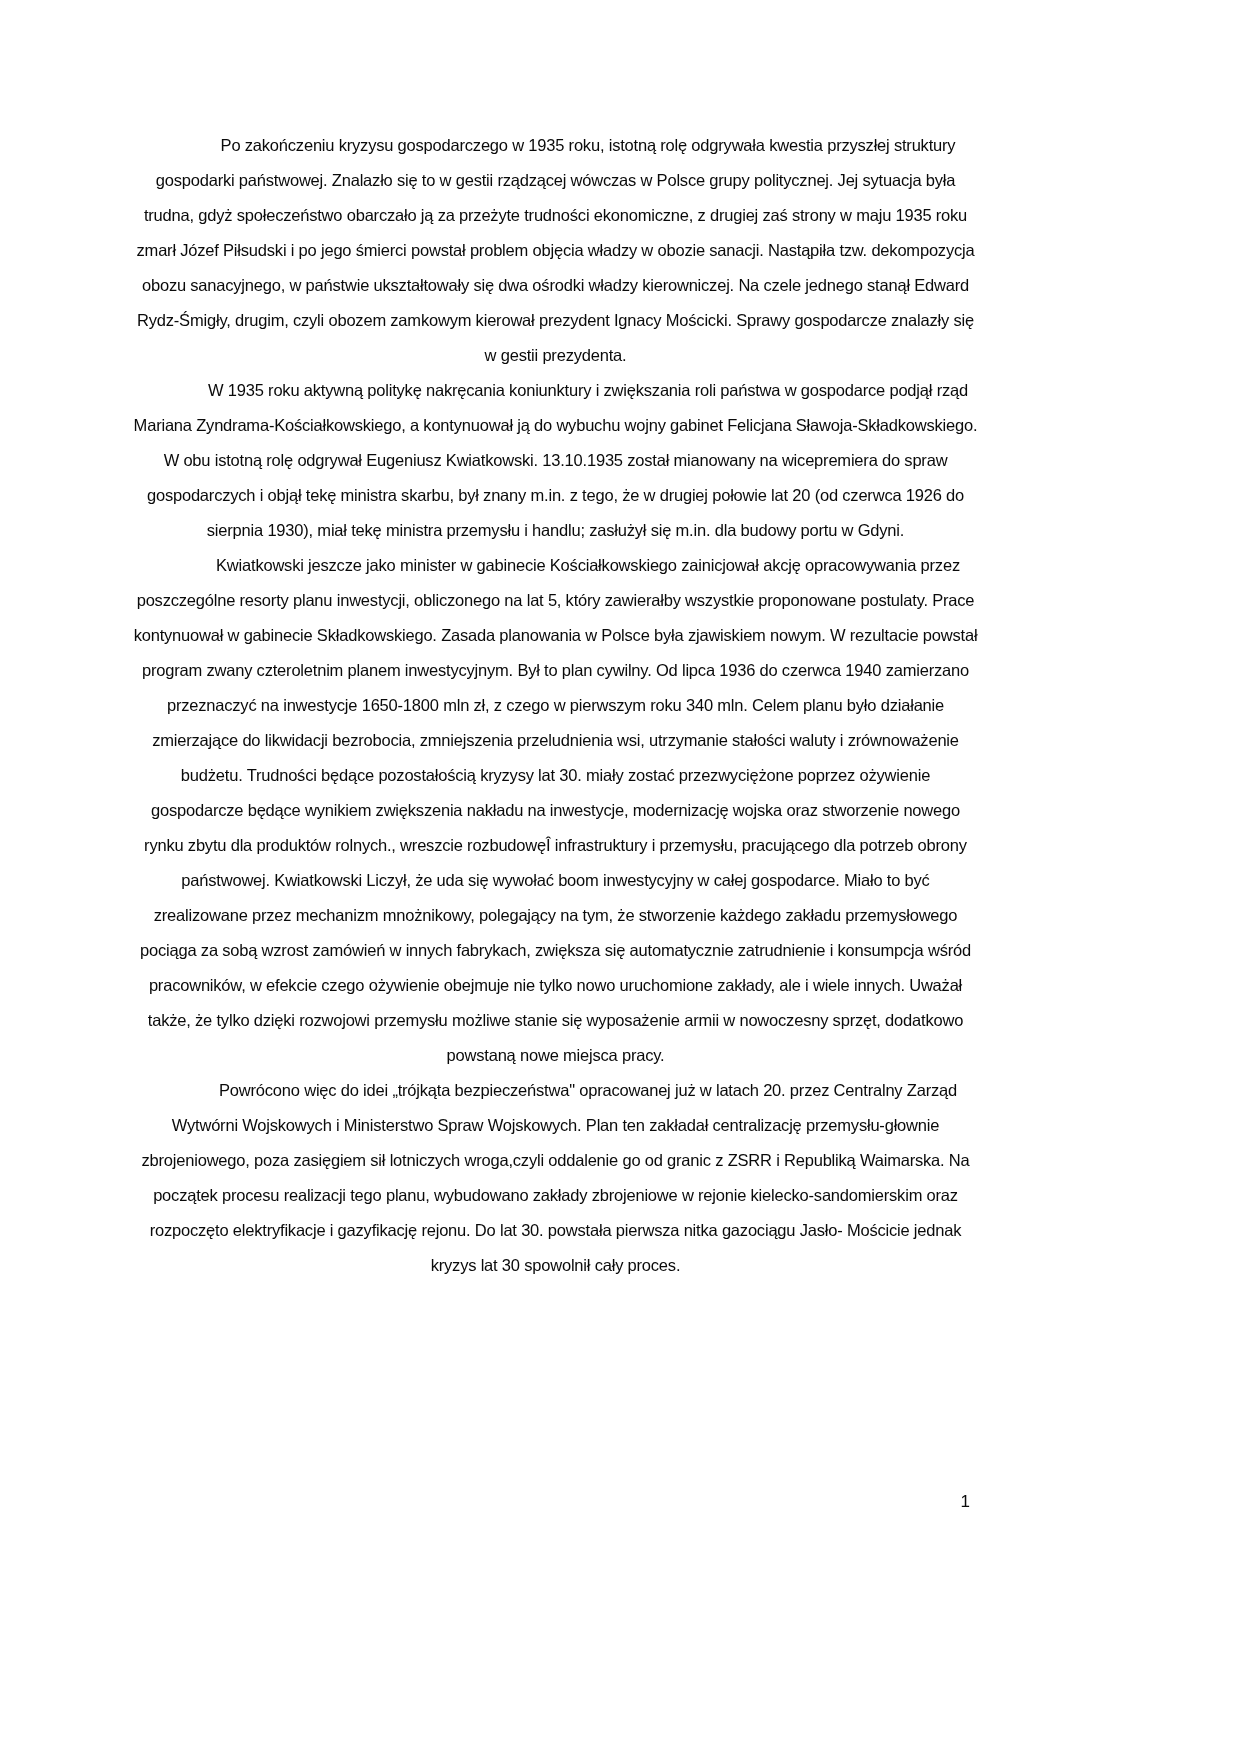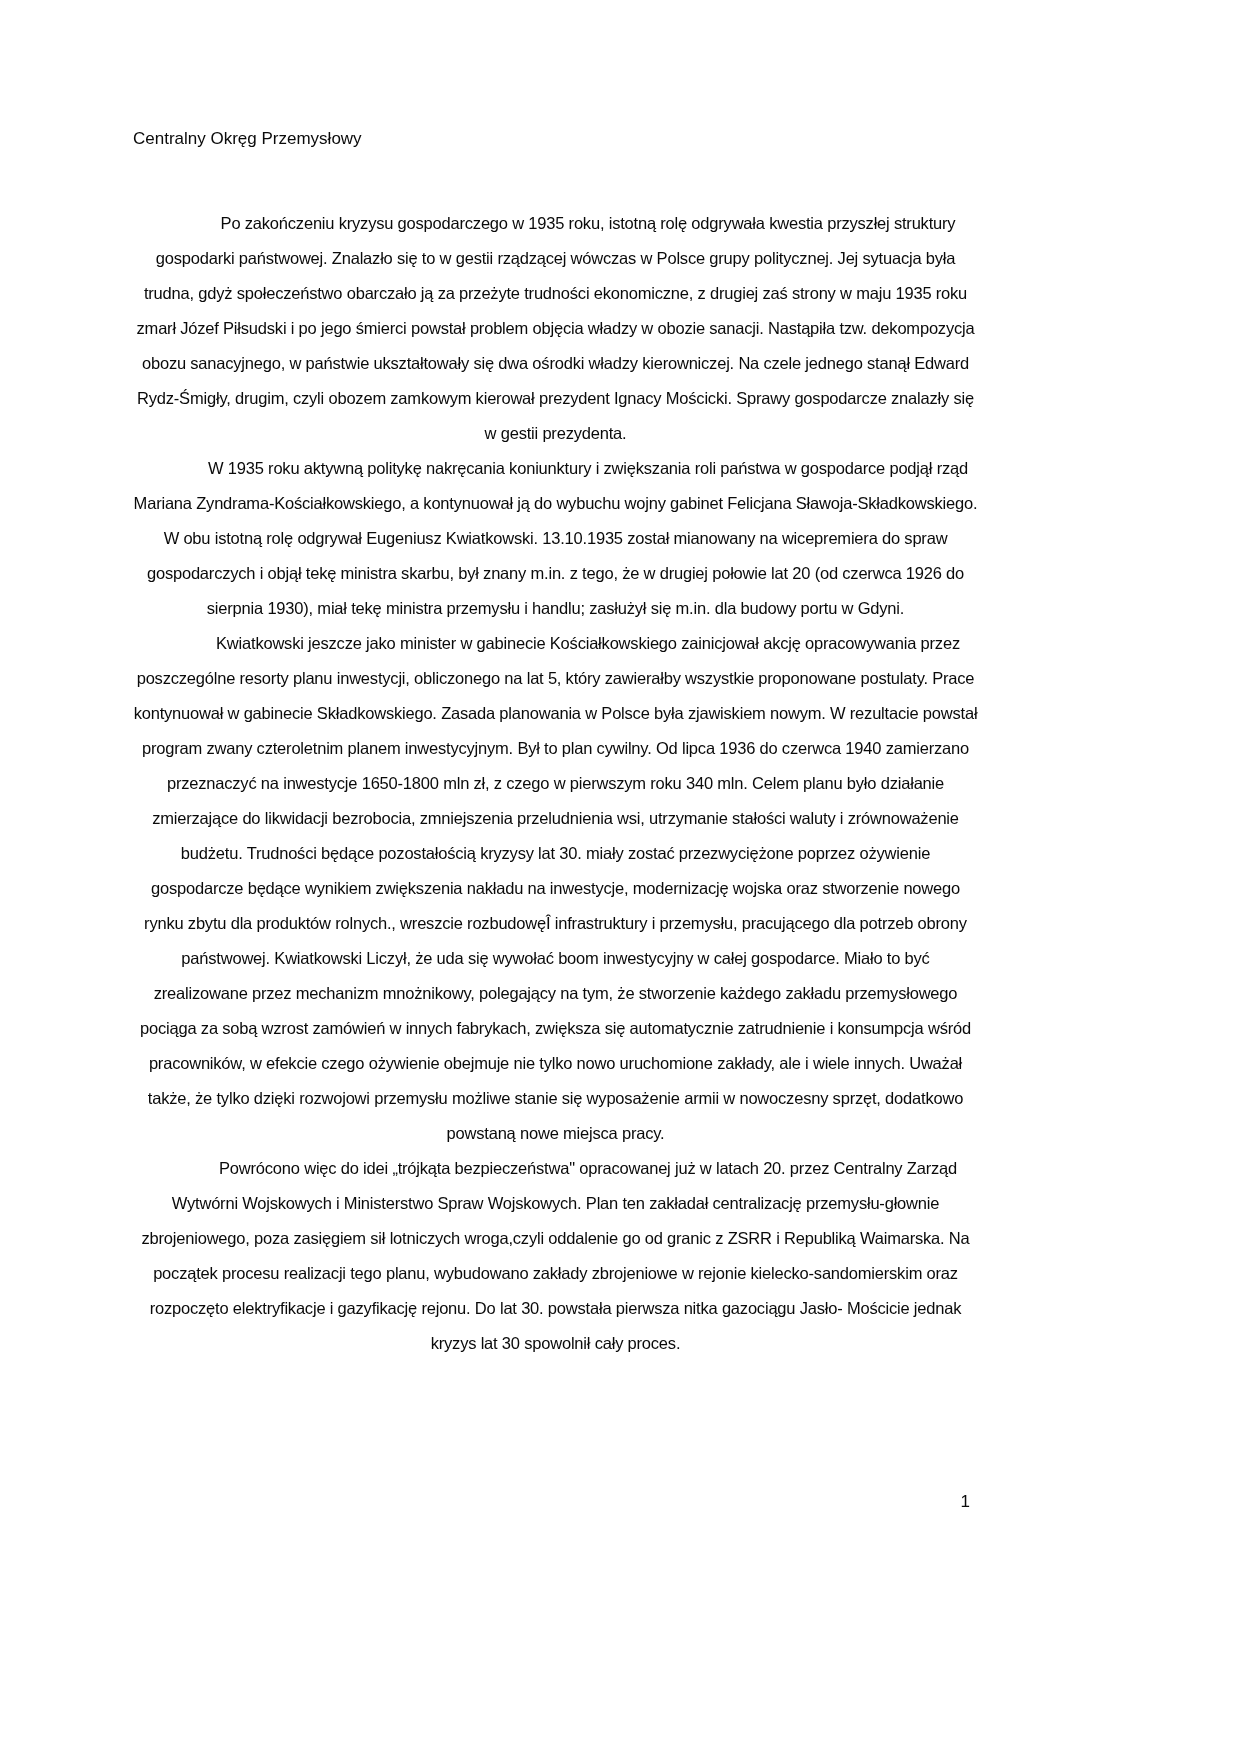--- a/index.html
+++ b/index.html
@@ -47,21 +47,20 @@
     text-align: right;
     font-size: 17px;
     color: #0a0a0a;
   }
 </style>
 </head>
 <body>
 
 <div class="page">
   <div class="content">
-    <h1 class="doc-title">Centralny Okręg Przemysłowy</h1>
 
     <p class="doc-paragraph">Po zakończeniu kryzysu gospodarczego w 1935 roku, istotną rolę odgrywała kwestia przyszłej struktury gospodarki państwowej. Znalazło się to w gestii rządzącej wówczas w Polsce grupy politycznej. Jej sytuacja była trudna, gdyż społeczeństwo obarczało ją za przeżyte trudności ekonomiczne, z drugiej zaś strony w maju 1935 roku zmarł Józef Piłsudski i po jego śmierci powstał problem objęcia władzy w obozie sanacji. Nastąpiła tzw. dekompozycja obozu sanacyjnego, w państwie ukształtowały się dwa ośrodki władzy kierowniczej. Na czele jednego stanął Edward Rydz-Śmigły, drugim, czyli obozem zamkowym kierował prezydent Ignacy Mościcki. Sprawy gospodarcze znalazły się w gestii prezydenta.</p>
 
     <p class="doc-paragraph">W 1935 roku aktywną politykę nakręcania koniunktury i zwiększania roli państwa w gospodarce podjął rząd Mariana Zyndrama-Kościałkowskiego, a kontynuował ją do wybuchu wojny gabinet Felicjana Sławoja-Składkowskiego. W obu istotną rolę odgrywał Eugeniusz Kwiatkowski. 13.10.1935 został mianowany na wicepremiera do spraw gospodarczych i objął tekę ministra skarbu, był znany m.in. z tego, że w drugiej połowie lat 20 (od czerwca 1926 do sierpnia 1930), miał tekę ministra przemysłu i handlu; zasłużył się m.in. dla budowy portu w Gdyni.</p>
 
     <p class="doc-paragraph">Kwiatkowski jeszcze jako minister w gabinecie Kościałkowskiego zainicjował akcję opracowywania przez poszczególne resorty planu inwestycji, obliczonego na lat 5, który zawierałby wszystkie proponowane postulaty. Prace kontynuował w gabinecie Składkowskiego. Zasada planowania w Polsce była zjawiskiem nowym. W rezultacie powstał program zwany czteroletnim planem inwestycyjnym. Był to plan cywilny. Od lipca 1936 do czerwca 1940 zamierzano przeznaczyć na inwestycje 1650-1800 mln zł, z czego w pierwszym roku 340 mln. Celem planu było działanie zmierzające do likwidacji bezrobocia, zmniejszenia przeludnienia wsi, utrzymanie stałości waluty i zrównoważenie budżetu. Trudności będące pozostałością kryzysy lat 30. miały zostać przezwyciężone poprzez ożywienie gospodarcze będące wynikiem zwiększenia nakładu na inwestycje, modernizację wojska oraz stworzenie nowego rynku zbytu dla produktów rolnych., wreszcie rozbudowęÎ infrastruktury i przemysłu, pracującego dla potrzeb obrony państwowej. Kwiatkowski Liczył, że uda się wywołać boom inwestycyjny w całej gospodarce. Miało to być zrealizowane przez mechanizm mnożnikowy, polegający na tym, że stworzenie każdego zakładu przemysłowego pociąga za sobą wzrost zamówień w innych fabrykach, zwiększa się automatycznie zatrudnienie i konsumpcja wśród pracowników, w efekcie czego ożywienie obejmuje nie tylko nowo uruchomione zakłady, ale i wiele innych. Uważał także, że tylko dzięki rozwojowi przemysłu możliwe stanie się wyposażenie armii w nowoczesny sprzęt, dodatkowo powstaną nowe miejsca pracy.</p>
 
     <p class="doc-paragraph">Powrócono więc do idei „trójkąta bezpieczeństwa" opracowanej już w latach 20. przez Centralny Zarząd Wytwórni Wojskowych i Ministerstwo Spraw Wojskowych. Plan ten zakładał centralizację przemysłu-głownie zbrojeniowego, poza zasięgiem sił lotniczych wroga,czyli oddalenie go od granic z ZSRR i Republiką Waimarska. Na początek procesu realizacji tego planu, wybudowano zakłady zbrojeniowe w rejonie kielecko-sandomierskim oraz rozpoczęto elektryfikacje i gazyfikację rejonu. Do lat 30. powstała pierwsza nitka gazociągu Jasło- Mościcie jednak kryzys lat 30 spowolnił cały proces.</p>
   </div>
 

